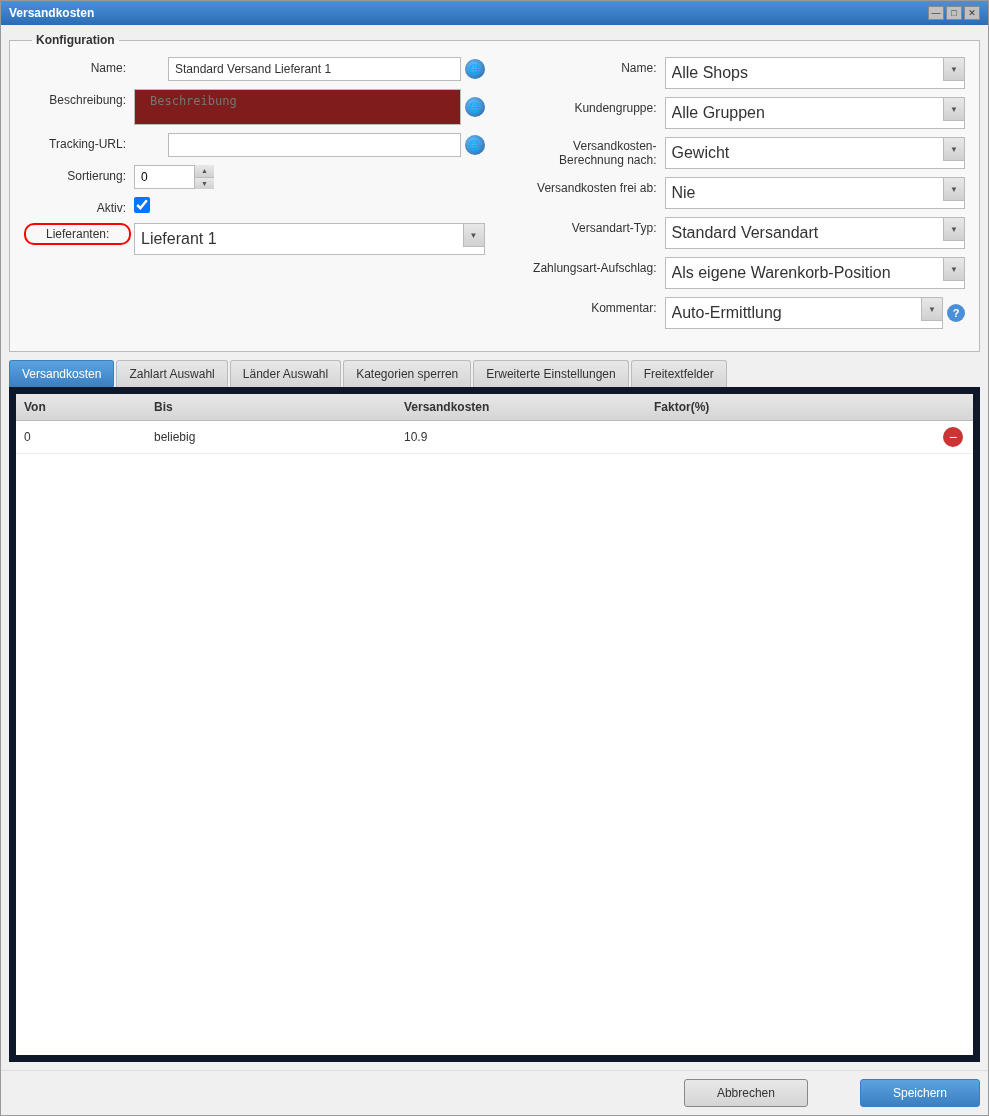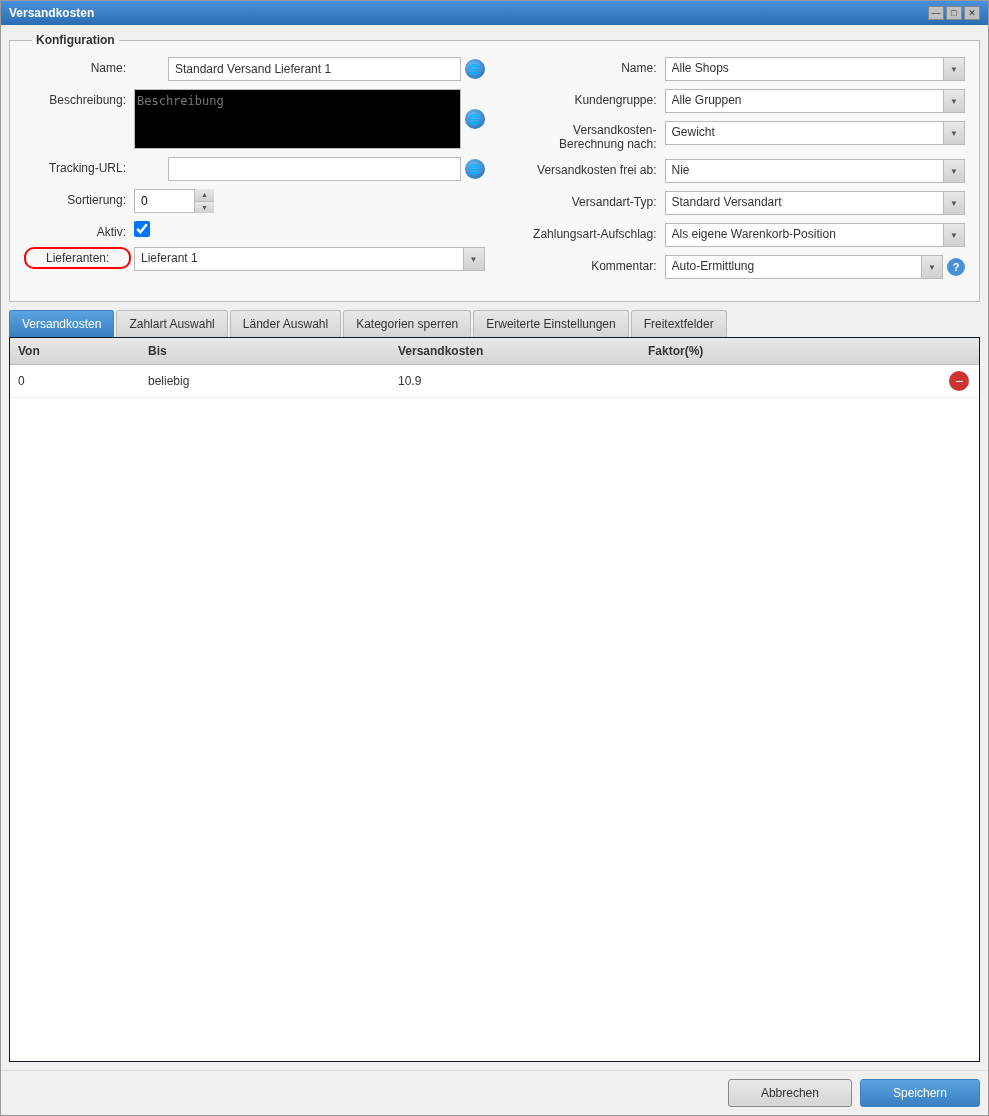--- a/index.html
+++ b/index.html
@@ -109,25 +109,25 @@
       height: 24px;
       border: 1px solid #bbb;
       padding: 2px 6px;
       font-size: 12px;
       background: white;
       color: #333;
       margin-left: 34px;
     }
     .input-textarea {
       flex: 1;
-      height: 60px;
-      border: 1px solid #bbb;
-      padding: 4px 2px;
-      font-size: 12px;
-      background: #000000;
+      height: 36px;
+      border: 1px solid #bbb;
+      padding: 4px 15px;
+      font-size: 12px;
+      background: #7f1d1d;
       color: #aaa;
       resize: none;
     }
     .globe-icon {
       width: 20px;
       height: 20px;
       background: radial-gradient(circle at 40% 35%, #6bbfff, #2060a0);
       border-radius: 50%;
       flex-shrink: 0;
       display: flex;
@@ -136,24 +136,24 @@
       font-size: 10px;
       color: white;
       cursor: pointer;
     }
     .select-wrapper {
       position: relative;
       flex: 1;
     }
     .select-field {
       width: 100%;
-      height: 24px;
+      height: 32px;
       border: 1px solid #bbb;
       padding: 2px 24px 4px 6px;
-      font-size: 12px;
+      font-size: 16px;
       background: white;
       color: #333;
       appearance: none;
       cursor: pointer;
     }
     .select-arrow {
       position: absolute;
       right: 0;
       top: 0;
       height: 24px;
@@ -229,21 +229,21 @@
       background: linear-gradient(to bottom, #e8e8e8, #d5d5d5);
       color: #333;
       border-radius: 3px 3px 0 0;
     }
     .tab.active {
       background: linear-gradient(to bottom, #5ba3e0, #3a7fc1);
       color: white;
       border-color: #3a7fc1;
     }
     .tab-content {
-      border: 1px solid #0f172a;
+      border: 7px solid #0f172a;
       background: white;
       flex: 1;
       overflow: hidden;
     }
     .table-header {
       display: grid;
       grid-template-columns: 130px 250px 250px 1fr 40px;
       background: linear-gradient(to bottom, #e8e8e8, #d5d5d5);
       border-bottom: 1px solid #bbb;
       padding: 6px 0;
@@ -298,20 +298,21 @@
       cursor: pointer;
     }
     .btn-cancel {
       background: linear-gradient(to bottom, #e8e8e8, #d5d5d5);
       color: #333;
     }
     .btn-save {
       background: linear-gradient(to bottom, #5ba3e0, #3a7fc1);
       color: white;
       border-color: #3a7fc1;
+      margin-left: 44px;
     }
     .help-icon {
       width: 18px;
       height: 18px;
       background: #4a90d9;
       border-radius: 50%;
       color: white;
       font-size: 11px;
       font-weight: bold;
       display: flex;

